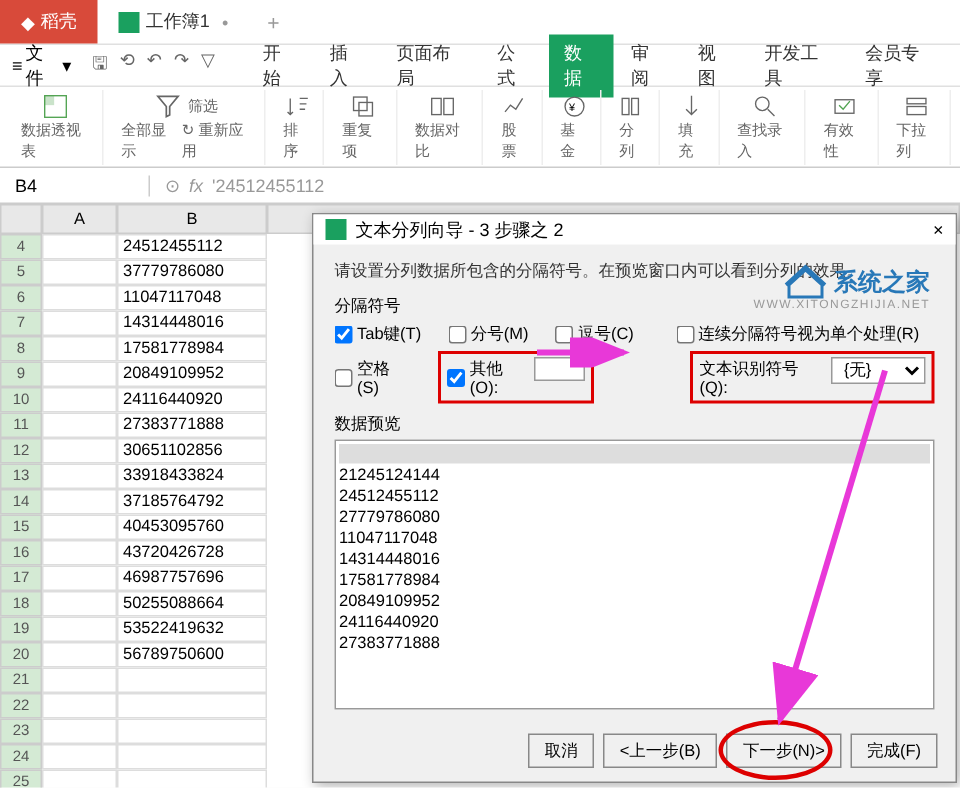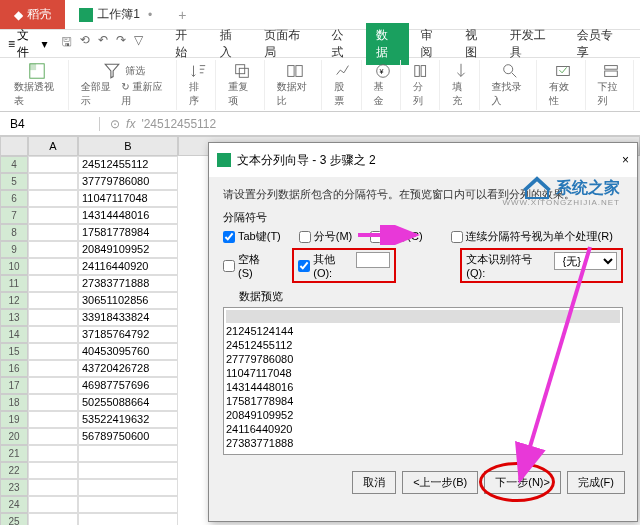--- a/index.html
+++ b/index.html
@@ -36,34 +36,34 @@
 .chA { width: 50px; }
 .chB { width: 100px; }
 .row { display: flex; height: 17px; }
 .rh2 { width: 28px; background: #e8e8e8; border: 1px solid #ccc; text-align: center; font-size: 10px; color: #555; line-height: 15px; }
 .cellA { width: 50px; border: 1px solid #ddd; }
 .cellB { width: 100px; border: 1px solid #ddd; font-size: 11px; padding-left: 3px; line-height: 15px; }
 .row.sel .rh2 { background: #d4ead4; }
 .cellB.sel { background: #fff; }
 
 .dialog { position: absolute; left: 208px; top: 142px; width: 430px; height: 380px; background: #f0f0f0; border: 1px solid #888; box-shadow: 2px 2px 8px rgba(0,0,0,0.3); }
-.dlg-title { height: 34px; background: #fff; display: flex; align-items: center; padding: 0 8px; justify-content: space-between; font-size: 12px; }
+.dlg-title { height: 20px; background: #fff; display: flex; align-items: center; padding: 0 8px; justify-content: space-between; font-size: 12px; }
 .dlg-title .ticon { width: 14px; height: 14px; background: #1aa05f; margin-right: 6px; }
 .dlg-body { padding: 10px 14px; }
 .dlg-body p { font-size: 11px; color: #333; margin-bottom: 8px; }
 .fieldset { font-size: 11px; margin-bottom: 6px; }
 .fs-title { margin-bottom: 4px; }
 .fs-row { display: flex; gap: 18px; align-items: center; margin-bottom: 4px; }
 .chk { display: flex; align-items: center; gap: 3px; }
 .chk input { width: 12px; height: 12px; }
 .redbox { border: 2px solid #d00; padding: 2px 4px; display: inline-flex; align-items: flex-start; gap: 3px; }
 .txtinput { width: 34px; height: 16px; border: 1px solid #999; background: #fff; }
 .sel-input { width: 64px; height: 18px; border: 1px solid #999; background: #fff; padding: 0 4px; font-size: 11px; }
-.preview-lbl { font-size: 11px; margin: 6px 16px 3px; }
-.preview-box { border: 1px solid #999; background: #fff; height: 148px; overflow: auto; padding: 2px; font-size: 11px; line-height: 14px; }
+.preview-lbl { font-size: 11px; margin: 6px 0 3px; }
+.preview-box { border: 1px solid #999; background: #fff; height: 180px; overflow: auto; padding: 2px; font-size: 11px; line-height: 14px; }
 .preview-box .phdr { background: #ddd; height: 13px; margin-bottom: 1px; }
 .dlg-btns { display: flex; justify-content: flex-end; gap: 6px; padding: 6px 12px; align-items: flex-end; }
 .dlg-btn { padding: 3px 10px; border: 1px solid #888; background: #f0f0f0; font-size: 11px; }
 .dlg-btn.circled { position: relative; }
 .red-circle { position: absolute; border: 3px solid #d00; border-radius: 50%; width: 76px; height: 40px; left: -6px; top: -10px; pointer-events: none; }
 
 .arrow-pink { position: absolute; pointer-events: none; }
 .watermark { position: absolute; right: 20px; top: 176px; font-size: 16px; font-weight: bold; color: #2878b8; display: flex; align-items: center; gap: 4px; }
 .watermark .wm-icon { width: 30px; height: 24px; }
 .wm-sub { position: absolute; right: 20px; top: 198px; font-size: 8px; color: #999; letter-spacing: 1px; }

